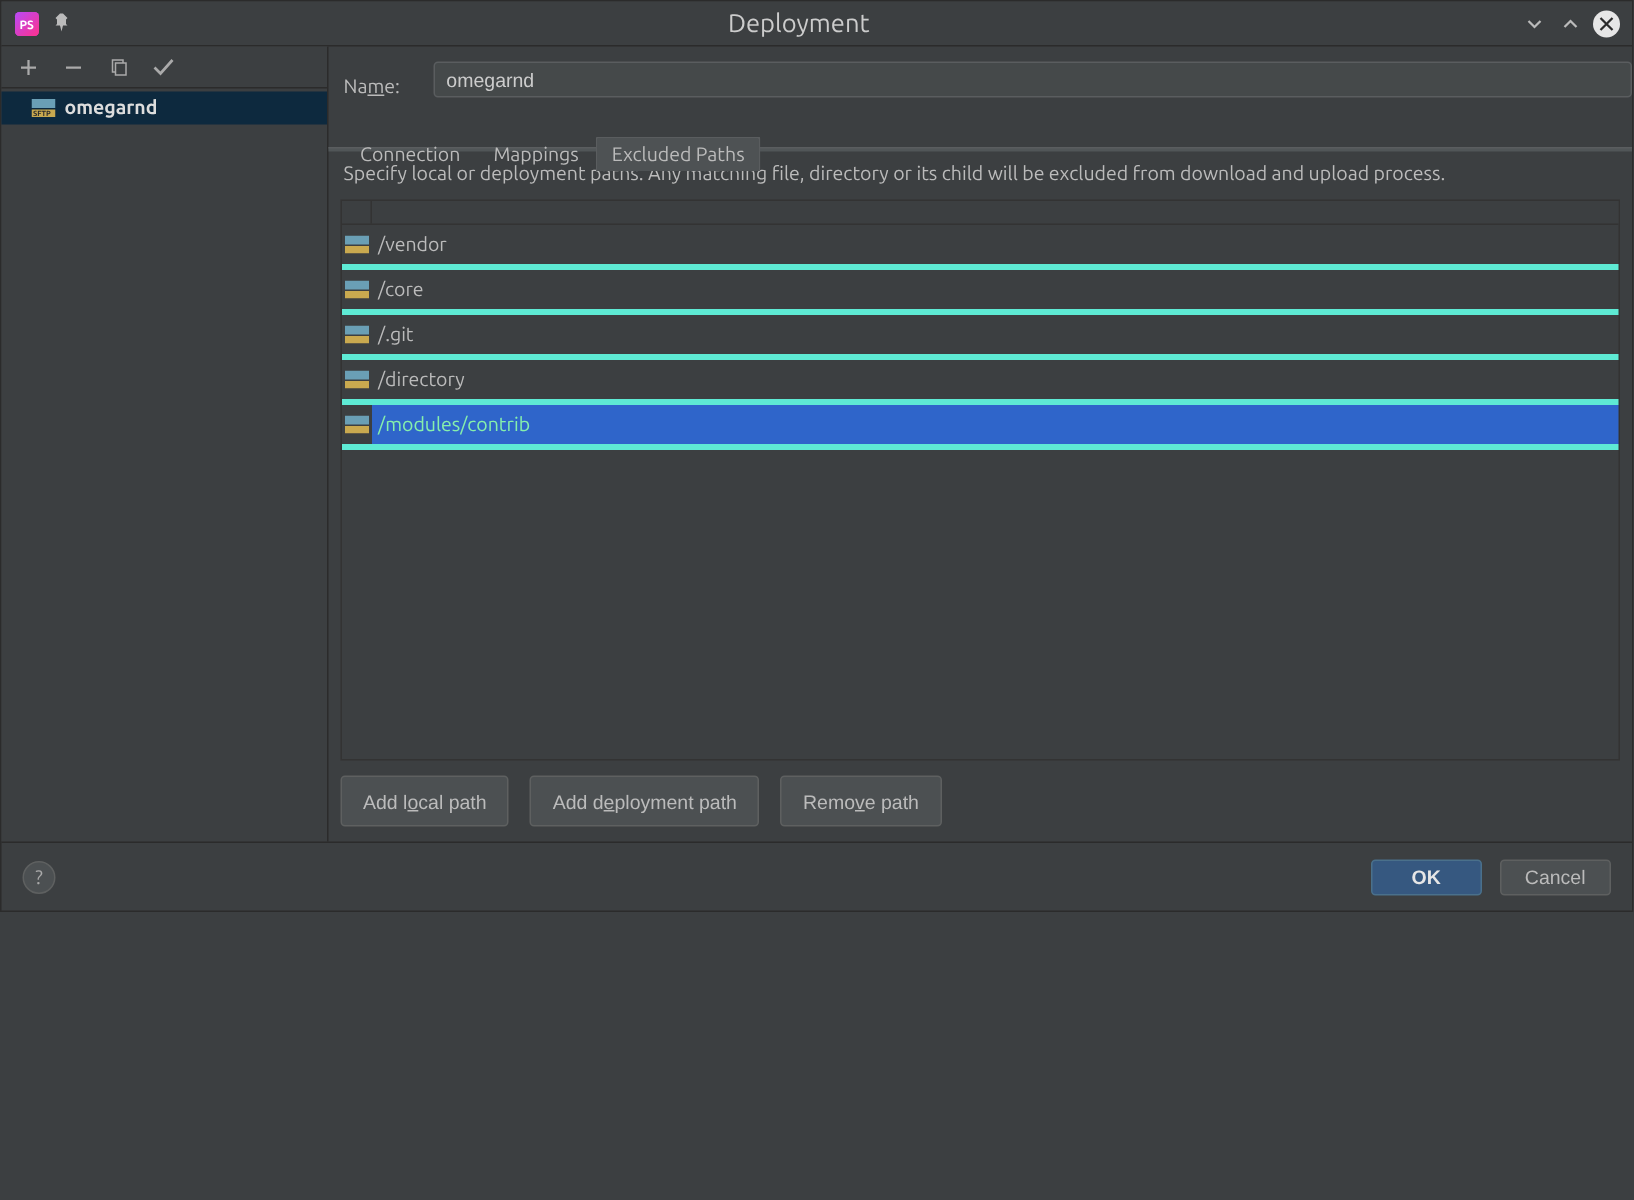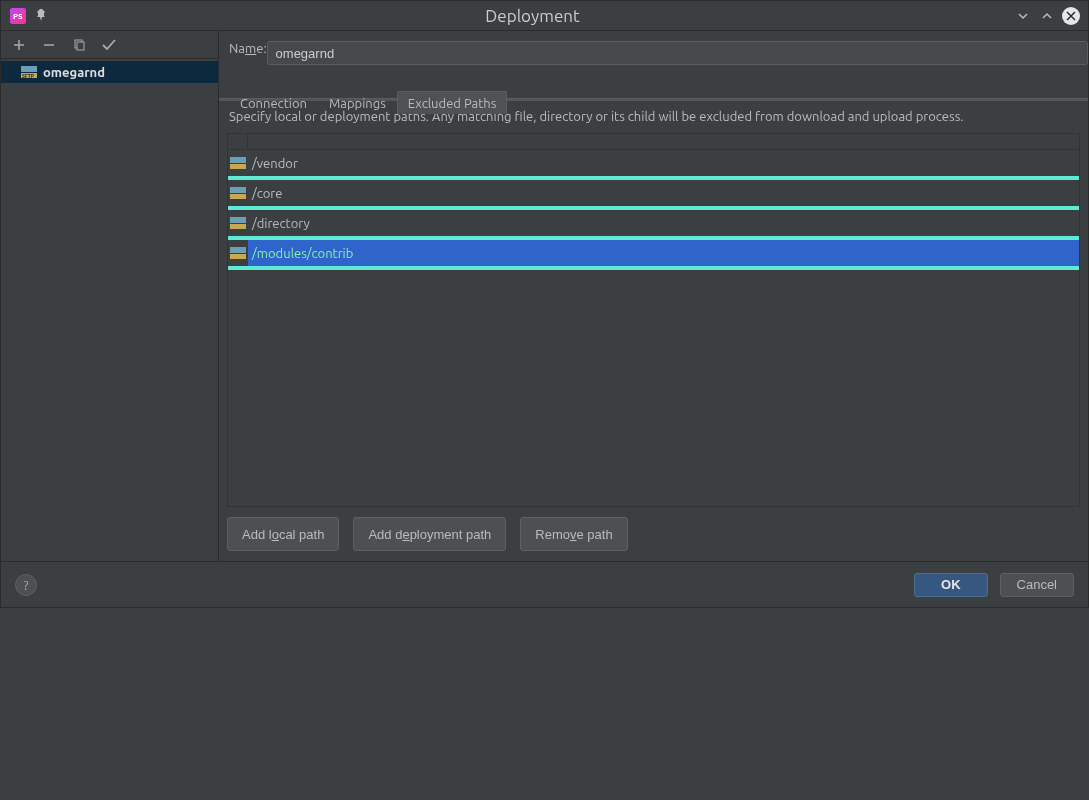--- a/index.html
+++ b/index.html
@@ -51,21 +51,21 @@
   .server-list { flex:1; padding-top:2px; }
   .server-item {
     height:22px; display:flex; align-items:center;
     padding-left:20px; gap:6px;
     background: #0d293e;
     color:#ddd;
     font-weight:bold;
   }
   .sftp-icon { width:16px; height:12px; display:inline-block; }
   .content { flex:1; display:flex; flex-direction:column; min-width:0; }
-  .name-row { display:flex; align-items:flex-start; gap:0; padding:10px 0 10px 10px; }
+  .name-row { display:flex; align-items:flex-end; gap:22px; padding:10px 0 10px 10px; }
   .name-row label { color:#bbb; }
   .name-row .uline { text-decoration: underline; }
   .name-input {
     flex:1; height:24px;
     background:#45494a; border:1px solid #5a5d5f;
     border-radius:3px; color:#ccc; padding:0 8px;
     font-size:13px;
   }
   .tabs { display:flex; padding-left:10px; height:26px; }
   .tab {
@@ -251,20 +251,29 @@
           </div>
           <div class="cell-path">/core</div>
         </div>
         <div class="path-row">
           <div class="cell-icon">
             <svg width="16" height="12" viewBox="0 0 16 12">
                 <rect x="0" y="0" width="16" height="6" fill="#6a9fb5"></rect>
                 <rect x="0" y="7" width="16" height="5" fill="#c9a94f"></rect>
               </svg>
           </div>
+          <div class="cell-path">/.git</div>
+        </div>
+        <div class="path-row">
+          <div class="cell-icon">
+            <svg width="16" height="12" viewBox="0 0 16 12">
+                <rect x="0" y="0" width="16" height="6" fill="#6a9fb5"></rect>
+                <rect x="0" y="7" width="16" height="5" fill="#c9a94f"></rect>
+              </svg>
+          </div>
           <div class="cell-path">/directory</div>
         </div>
         <div class="path-row selected">
           <div class="cell-icon">
             <svg width="16" height="12" viewBox="0 0 16 12">
                 <rect x="0" y="0" width="16" height="6" fill="#6a9fb5"></rect>
                 <rect x="0" y="7" width="16" height="5" fill="#c9a94f"></rect>
               </svg>
           </div>
           <div class="cell-path">/modules/contrib</div>

